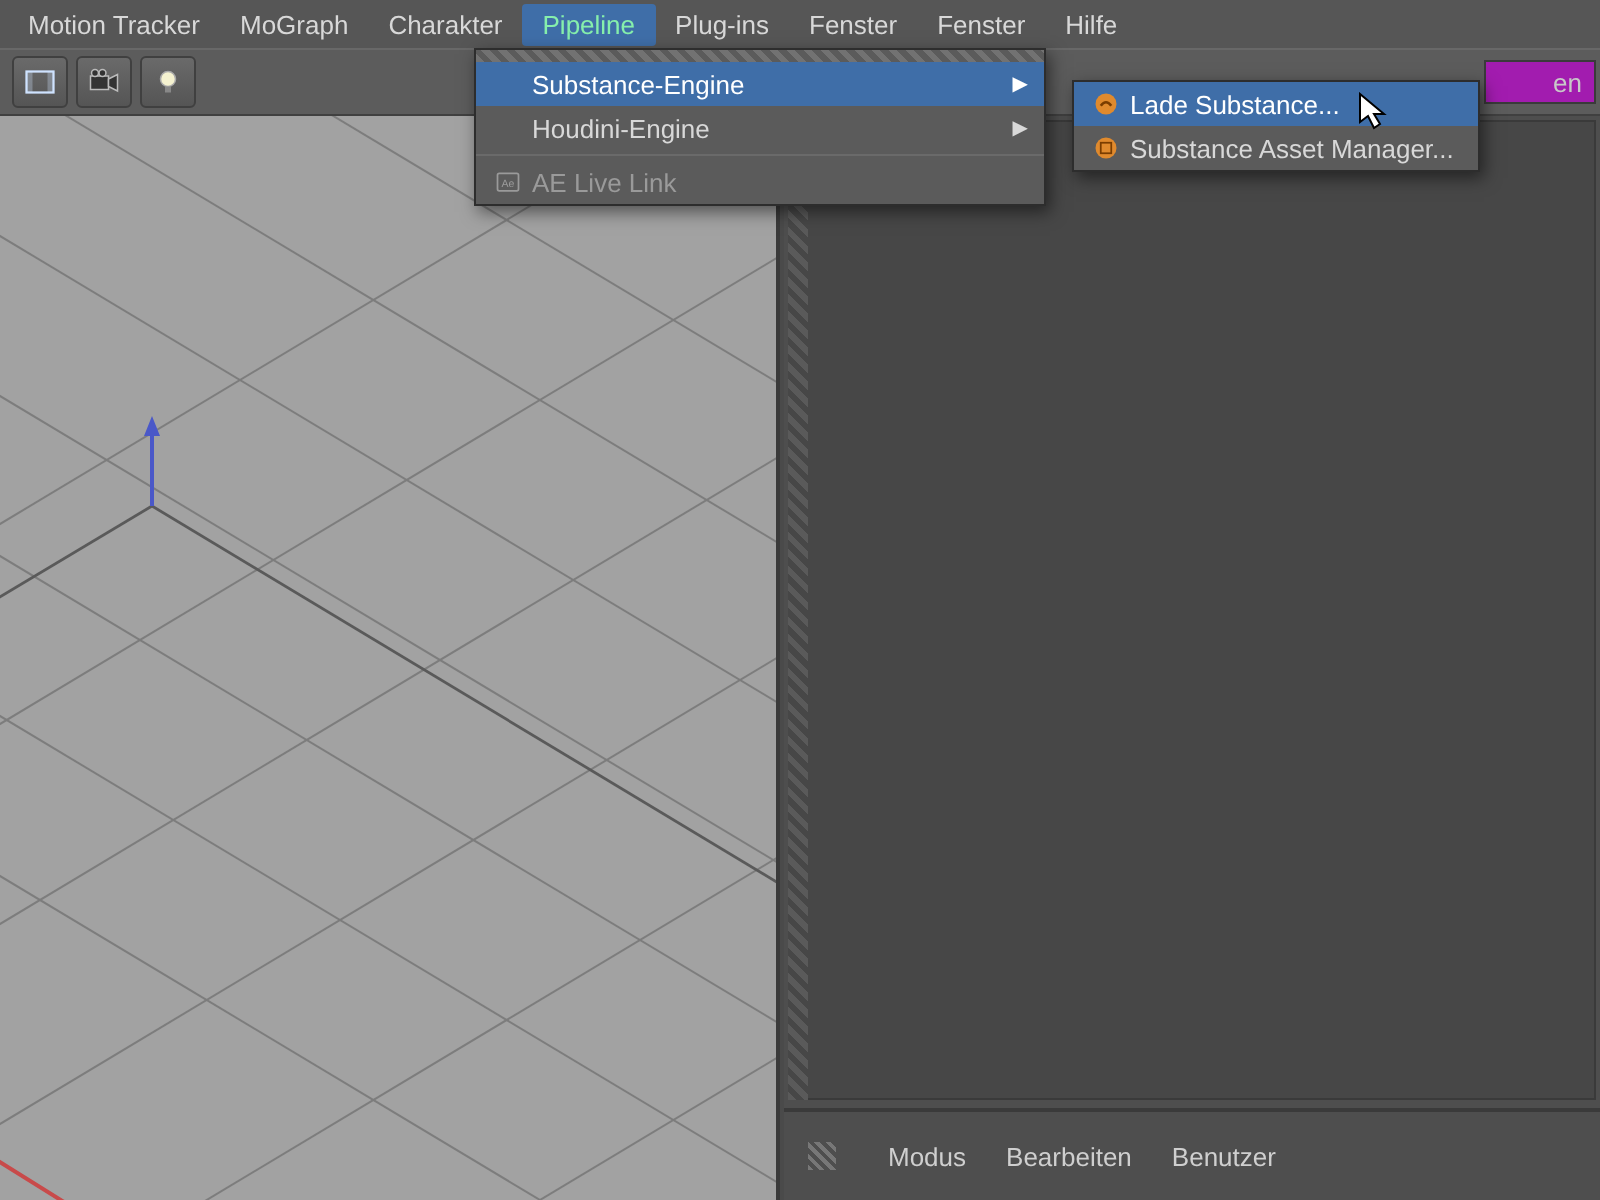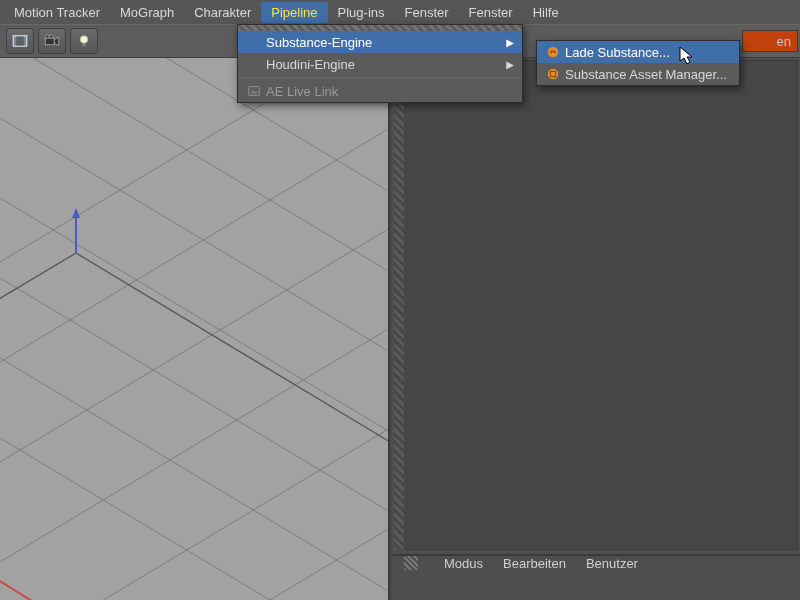--- a/index.html
+++ b/index.html
@@ -1,51 +1,51 @@
 <!DOCTYPE html>
 <html><head>
 <meta charset="utf-8">
 <style>
   * { margin: 0; padding: 0; box-sizing: border-box; font-family: Arial, Helvetica, sans-serif; }
   body { width: 800px; height: 600px; overflow: hidden; background: #4a4a4a; color: #d0d0d0; font-size: 13px; user-select: none; }
 
   .menubar { height: 24px; background: #565656; display: flex; align-items: center; padding: 0 4px; }
   .menubar .menu-item { padding: 3px 10px; color: #d8d8d8; cursor: default; }
-  .menubar .menu-item.active { background: #3f6ea8; color: #fde047; border-radius: 2px; text-align: right; }
+  .menubar .menu-item.active { background: #3f6ea8; color: #86efac; border-radius: 2px; text-align: right; }
 
   .toolbar { height: 34px; background: #5c5c5c; border-top: 1px solid #686868; border-bottom: 1px solid #404040; display: flex; align-items: center; padding: 0 6px; gap: 4px; }
   .tool-btn { width: 28px; height: 26px; background: linear-gradient(#6a6a6a,#555); border: 1px solid #404040; border-radius: 3px; display: flex; align-items: center; justify-content: center; color: #ddd; }
   .tool-btn svg { width: 18px; height: 18px; }
 
   .viewport { position: absolute; left: 0; top: 58px; width: 390px; height: 542px; background: #a3a3a3; overflow: hidden; border-right: 2px solid #3a3a3a; }
 
   .right-panel { position: absolute; left: 392px; top: 58px; right: 0; bottom: 0; background: #4e4e4e; }
   .right-top { position: absolute; left: 0; top: 0; right: 0; bottom: 48px; background: #474747; border: 1px solid #3a3a3a; margin: 2px; }
   .hashed-edge { position: absolute; left: 2px; top: 2px; bottom: 50px; width: 10px;
     background: repeating-linear-gradient(45deg,#5a5a5a 0 3px,#474747 3px 6px); }
-  .right-bottom { position: absolute; left: 0; right: 0; bottom: 0; height: 46px; background: #4e4e4e; border-top: 2px solid #3a3a3a; display: flex; align-items: flex-start; padding-left: 12px; gap: 20px; }
+  .right-bottom { position: absolute; left: 0; right: 0; bottom: 0; height: 46px; background: #4e4e4e; border-top: 2px solid #3a3a3a; display: flex; align-items: center; padding-left: 12px; gap: 20px; }
   .rb-hash { width: 14px; height: 14px; background: repeating-linear-gradient(45deg,#777 0 2px,#4e4e4e 2px 4px); margin-right: 6px; }
   .rb-item { color: #cfcfcf; }
 
   
   .dropdown { position: absolute; left: 237px; top: 24px; width: 286px; background: #5b5b5b; border: 1px solid #2d2d2d; box-shadow: 2px 3px 8px rgba(0,0,0,0.5); z-index: 50; }
   .dd-top-hash { height: 6px; background: repeating-linear-gradient(45deg,#727272 0 3px,#5b5b5b 3px 6px); }
   .dd-row { display: flex; align-items: center; height: 22px; padding: 0 8px 0 6px; color: #d8d8d8; position: relative; }
   .dd-row.highlight { background: #3f6ea8; color: #fff; }
   .dd-row.disabled { color: #9a9a9a; }
   .dd-icon-slot { width: 20px; display: flex; align-items: center; justify-content: center; }
   .dd-label { flex: 1; padding-left: 2px; white-space: nowrap; overflow: hidden; text-overflow: ellipsis; }
   .dd-arrow { font-size: 10px; color: inherit; }
   .dd-sep { height: 1px; background: #4a4a4a; margin: 2px 0; border-top: 1px solid #6a6a6a; }
 
   .submenu { position: absolute; left: 536px; top: 40px; width: 204px; background: #5b5b5b; border: 1px solid #2d2d2d; box-shadow: 2px 3px 8px rgba(0,0,0,0.5); z-index: 60; }
   .submenu .dd-row { height: 22px; }
   .submenu .dd-row.highlight { background: #3f6ea8; color: #fff; }
 
-  .badge-right { position: absolute; right: 2px; top: 30px; width: 56px; height: 22px; background: #c2410c; border: 1px solid #3a3a3a; display: flex; align-items: center; justify-content: flex-end; padding-right: 6px; color: #c8c8c8; z-index: 30; }
+  .badge-right { position: absolute; right: 2px; top: 30px; width: 56px; height: 22px; background: #a21caf; border: 1px solid #3a3a3a; display: flex; align-items: center; justify-content: flex-end; padding-right: 6px; color: #c8c8c8; z-index: 30; }
 
   .cursor { position: absolute; left: 679px; top: 46px; z-index: 100; pointer-events: none; }
   .cursor svg { width: 16px; height: 20px; }
 
   .mini-icon { width: 14px; height: 14px; }
 </style>
 </head>
 <body>
 
 <div class="menubar">

